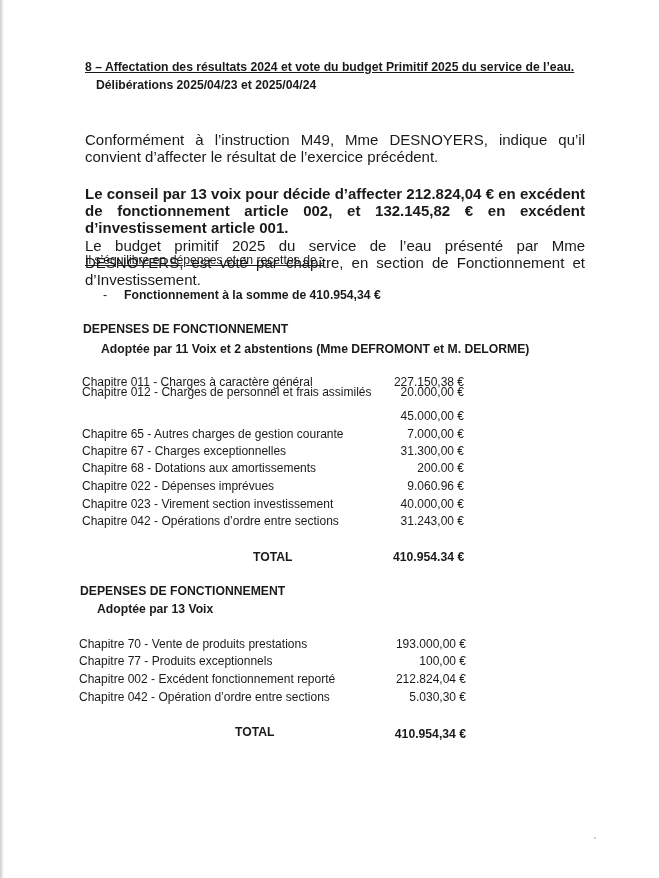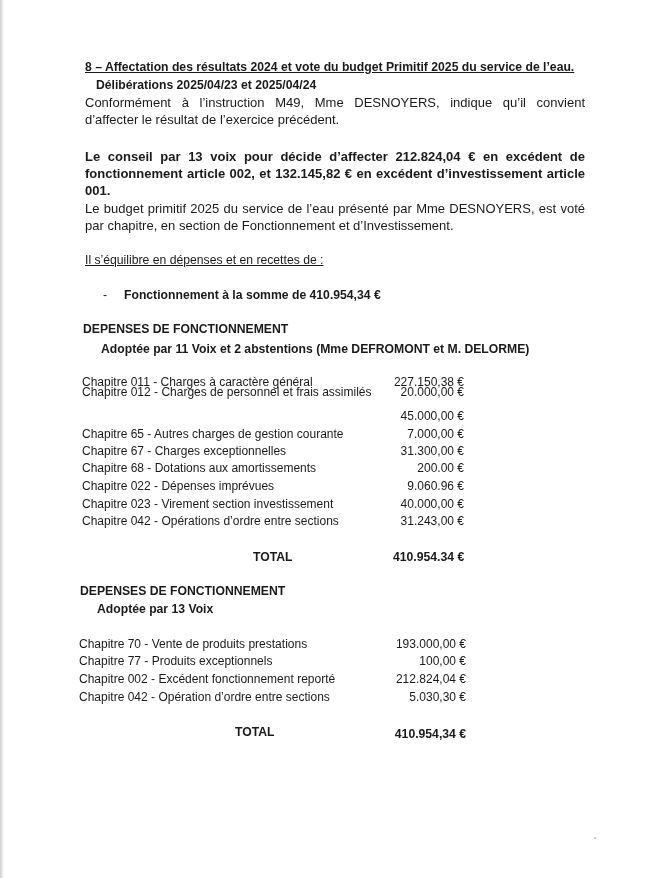--- a/index.html
+++ b/index.html
@@ -35,24 +35,25 @@
       white-space: nowrap;
       font-size: 12.2px;
       line-height: 16px;
     }
     .b { font-weight: bold; }
     .u { text-decoration: underline; }
     .just {
       position: absolute;
       left: 85px;
       width: 500px;
-      font-size: 13px;
+      font-size: 15px;
       line-height: 17px;
       text-align: justify;
       text-align-last: left;
+      margin-top: 37px;
     }
     .row {
       position: absolute;
       height: 17px;
       font-size: 12px;
       line-height: 17px;
     }
     .row .lbl {
       position: absolute;
       left: 0;

